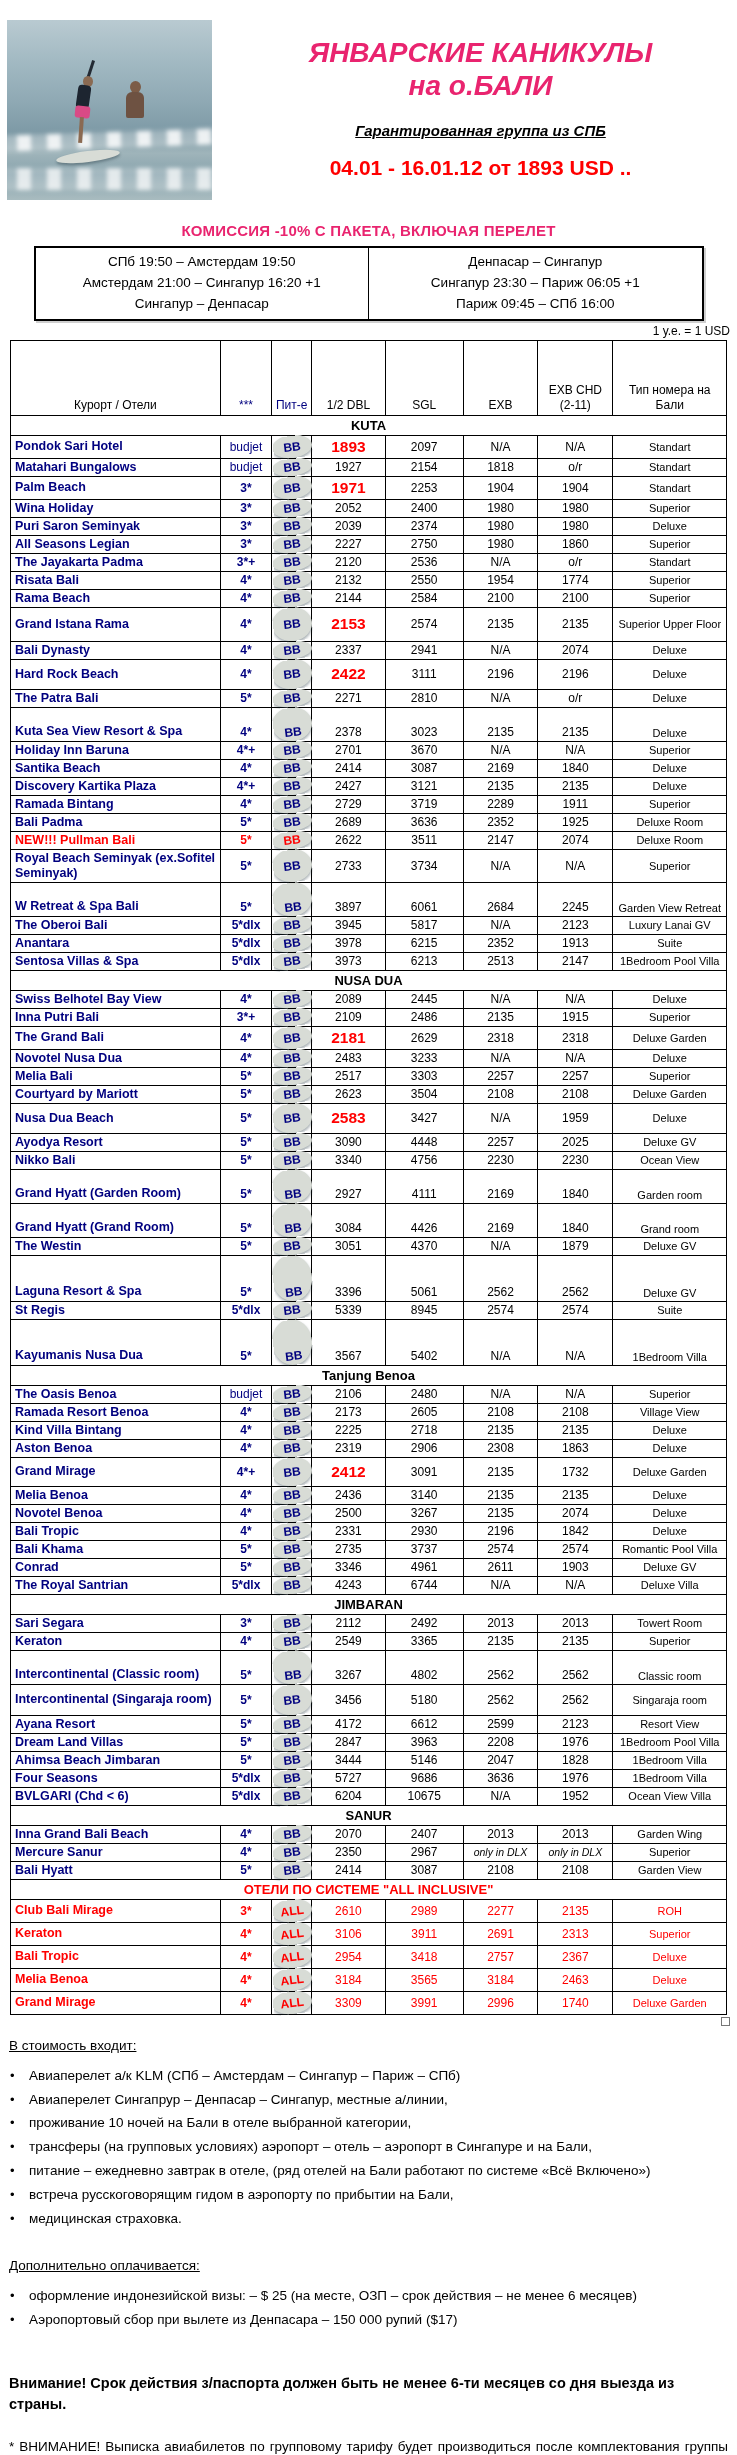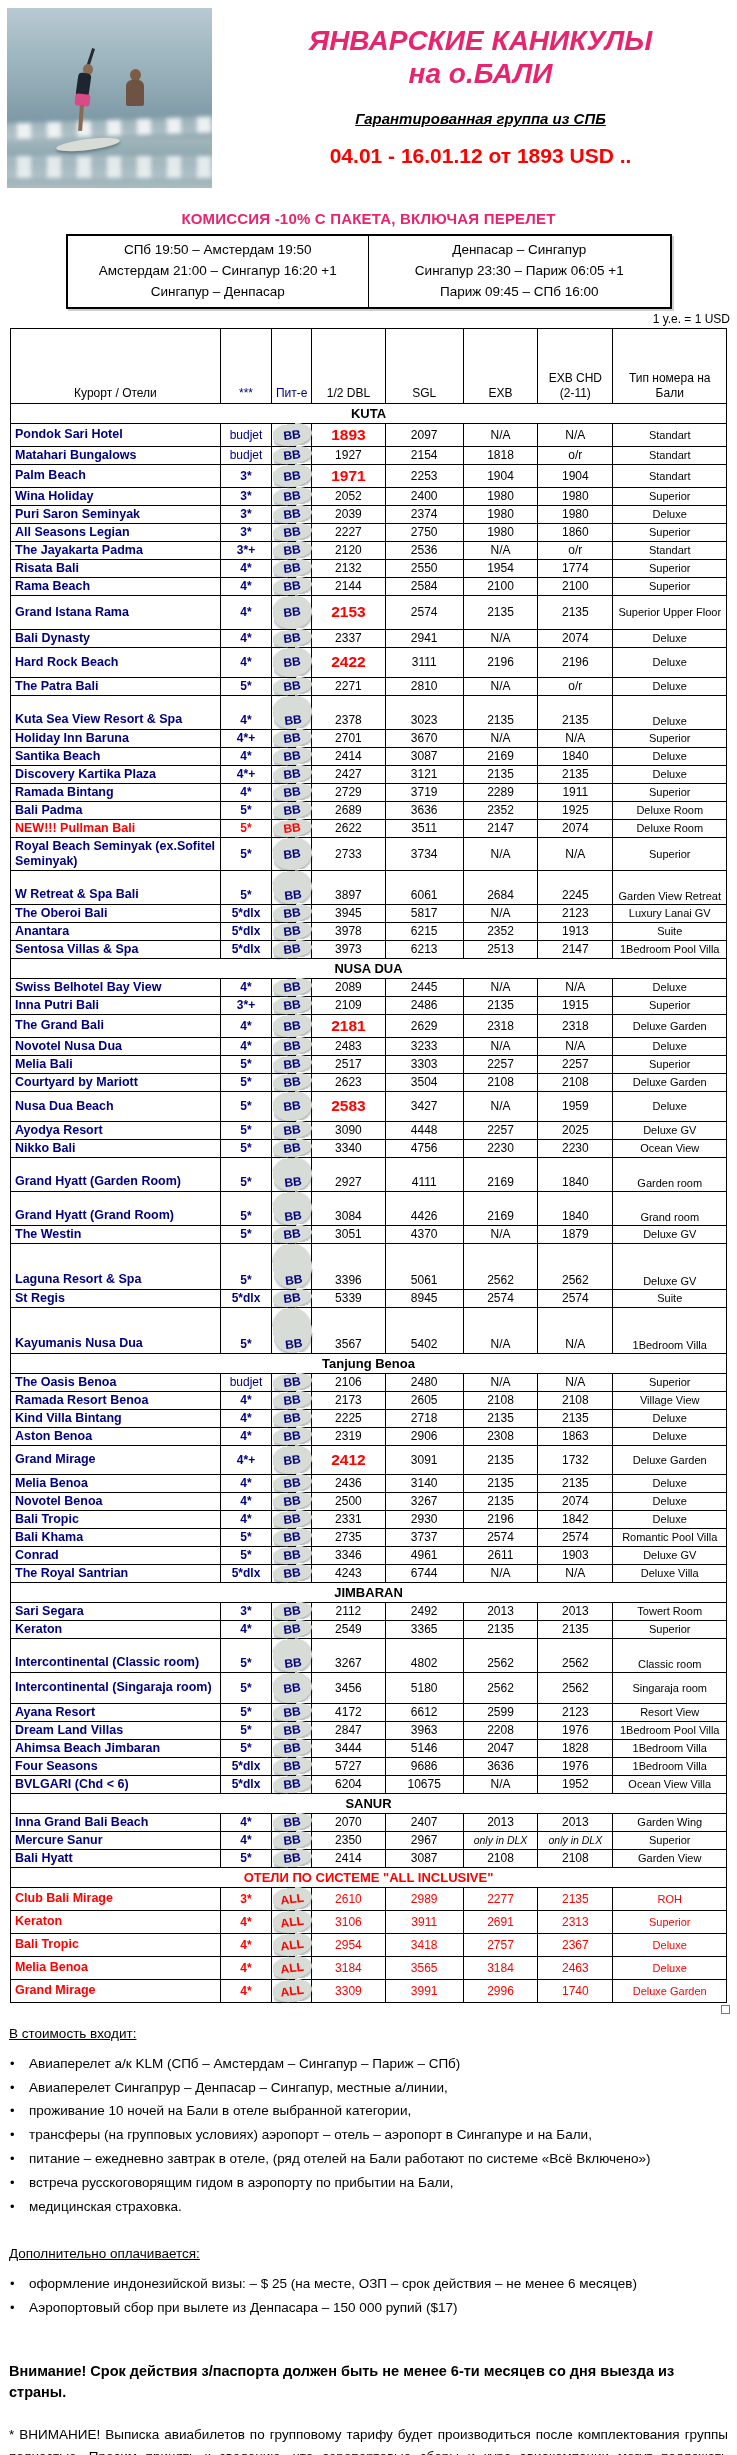--- a/index.html
+++ b/index.html
@@ -1,20 +1,20 @@
 <!DOCTYPE html>
 <html><head>
 <meta charset="utf-8">
 <style>
   html,body{margin:0;padding:0;background:#fff;}
   body{width:737px;min-height:2455px;font-family:"Liberation Sans",sans-serif;color:#000;}
   .page{width:737px;}
 
   
-  .header{display:flex;gap:12px;padding:8px 0 0 7px;}
+  .header{display:flex;gap:12px;padding:20px 0 0 7px;}
   .photo{position:relative;width:205px;height:180px;flex:0 0 auto;overflow:hidden;
     background:linear-gradient(180deg,#b9cad1 0%,#a3bac3 22%,#8fa9b4 45%,#7e9aa6 62%,#9fb4ba 74%,#87a2ac 86%,#a9bcc0 100%);}
   .photo .foam1,.photo .foam2{position:absolute;left:-10%;width:120%;height:16px;background:
     repeating-linear-gradient(90deg,rgba(255,255,255,.85) 0 14px,rgba(255,255,255,.25) 14px 30px);filter:blur(2px);}
   .photo .foam1{top:62%;transform:rotate(-2deg);}
   .photo .foam2{top:82%;height:22px;opacity:.9;}
   .fig{position:absolute;}
   .man-head{top:34%;left:60%;width:11px;height:12px;border-radius:50%;background:#7c5c47;}
   .man-body{top:40%;left:58%;width:18px;height:26px;border-radius:6px 6px 2px 2px;background:#6e5242;}
   .girl-head{top:31%;left:37%;width:10px;height:11px;border-radius:50%;background:#8a6a52;}
@@ -25,21 +25,21 @@
   .board{top:73%;left:24%;width:64px;height:11px;border-radius:50%;background:#d8dcd6;transform:rotate(-7deg);box-shadow:0 2px 3px rgba(30,50,60,.4);}
 
   .title-block{flex:1;text-align:center;padding-top:16px;}
   .main-title{color:#E9246F;font-weight:bold;font-style:italic;font-size:28px;line-height:1.18;}
   .guarantee{margin-top:20px;font-size:15px;font-weight:bold;font-style:italic;text-decoration:underline;}
   .dates-line{margin-top:17px;font-size:21px;font-weight:bold;color:#FF0000;}
   .dates-line .u{}
 
   
   .commission{margin-top:22px;text-align:center;color:#E9246F;font-weight:bold;font-size:15px;letter-spacing:.2px;}
-  table.flights{width:606px;margin:7px auto 0;border-collapse:collapse;border:2px solid #000;box-shadow:2px 2px 0 #cfcfcf;}
+  table.flights{width:670px;margin:7px auto 0;border-collapse:collapse;border:2px solid #000;box-shadow:2px 2px 0 #cfcfcf;}
   table.flights td{width:50%;border:1px solid #000;text-align:center;font-size:13.5px;line-height:1.55;padding:4px 0;}
   .usd-note{width:723px;margin:3px auto 2px;text-align:right;font-size:12px;}
 
   
   table.price{width:717px;margin:2px auto 0;border-collapse:collapse;table-layout:fixed;}
   table.price th,table.price td{border:1px solid #000;overflow:hidden;}
   table.price th{height:70px;vertical-align:bottom;font-weight:normal;font-size:12px;padding:2px 1px;text-align:center;line-height:1.25;}
   th.col-name{text-align:left;padding-left:4px;}
   .navy{color:#00007F;}
   td.section{text-align:center;font-weight:bold;font-size:13px;height:17px;}

